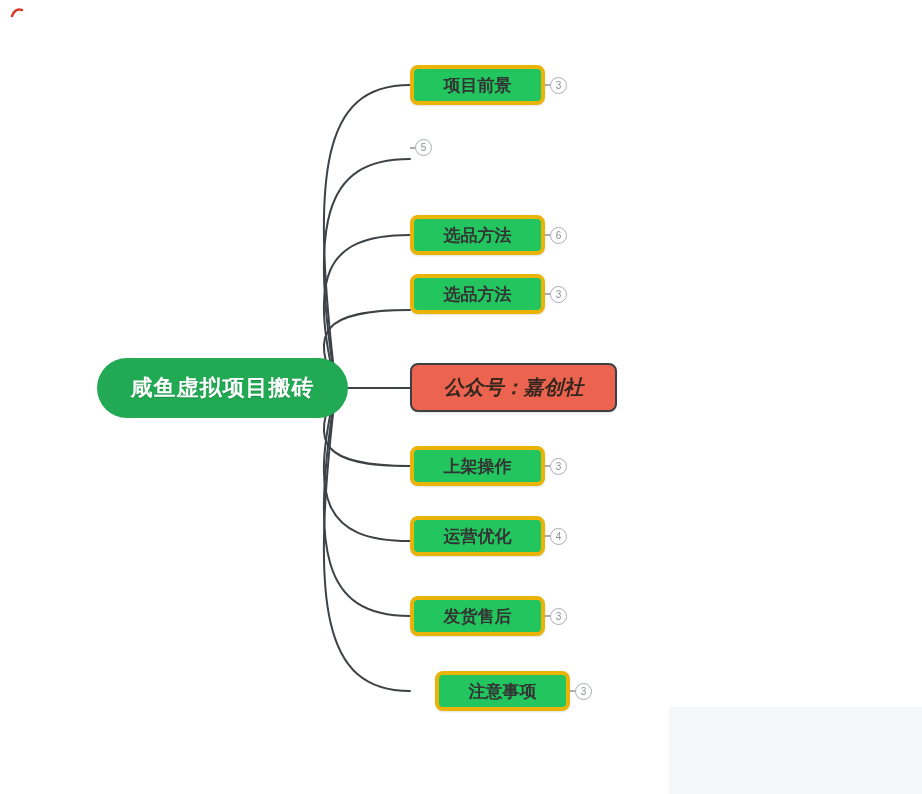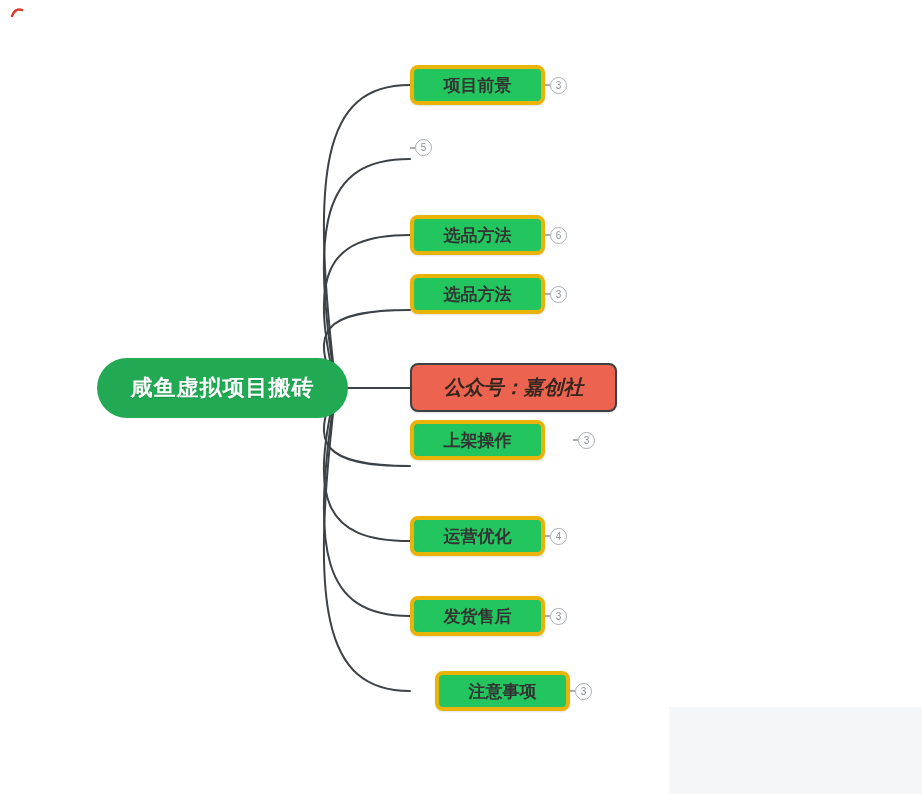--- a/index.html
+++ b/index.html
@@ -45,21 +45,21 @@
   .badge-group{display:flex;align-items:center;margin-left:0;}
   .badge-dash{width:5px;height:2px;background:#a8adb3;}
   .badge{
     box-sizing:border-box;
     width:17px;height:17px;border-radius:50%;
     border:1px solid #a8adb3;background:#ffffff;
     color:#8a9097;font-size:10px;line-height:15px;text-align:center;
   }
   
   .b0{top:65px;} .b1{top:139px;} .b2{top:215px;} .b3{top:274px;}
-  .b4{top:363px;font-style:italic;} .b5{top:420px;gap:28px;} .b6{top:516px;} .b7{top:596px;} .b8{top:671px;padding-left:25px;}
+  .b4{top:363px;font-style:italic;} .b5{top:446px;} .b6{top:516px;} .b7{top:596px;} .b8{top:671px;padding-left:25px;}
   
   .gray-panel{
     position:absolute;left:669px;top:707px;width:253px;height:87px;
     background:#f5f6f8;z-index:0;
   }
   
   .corner-mark{position:absolute;left:10px;top:6px;z-index:4;}
 </style>
 </head>
 <body>

